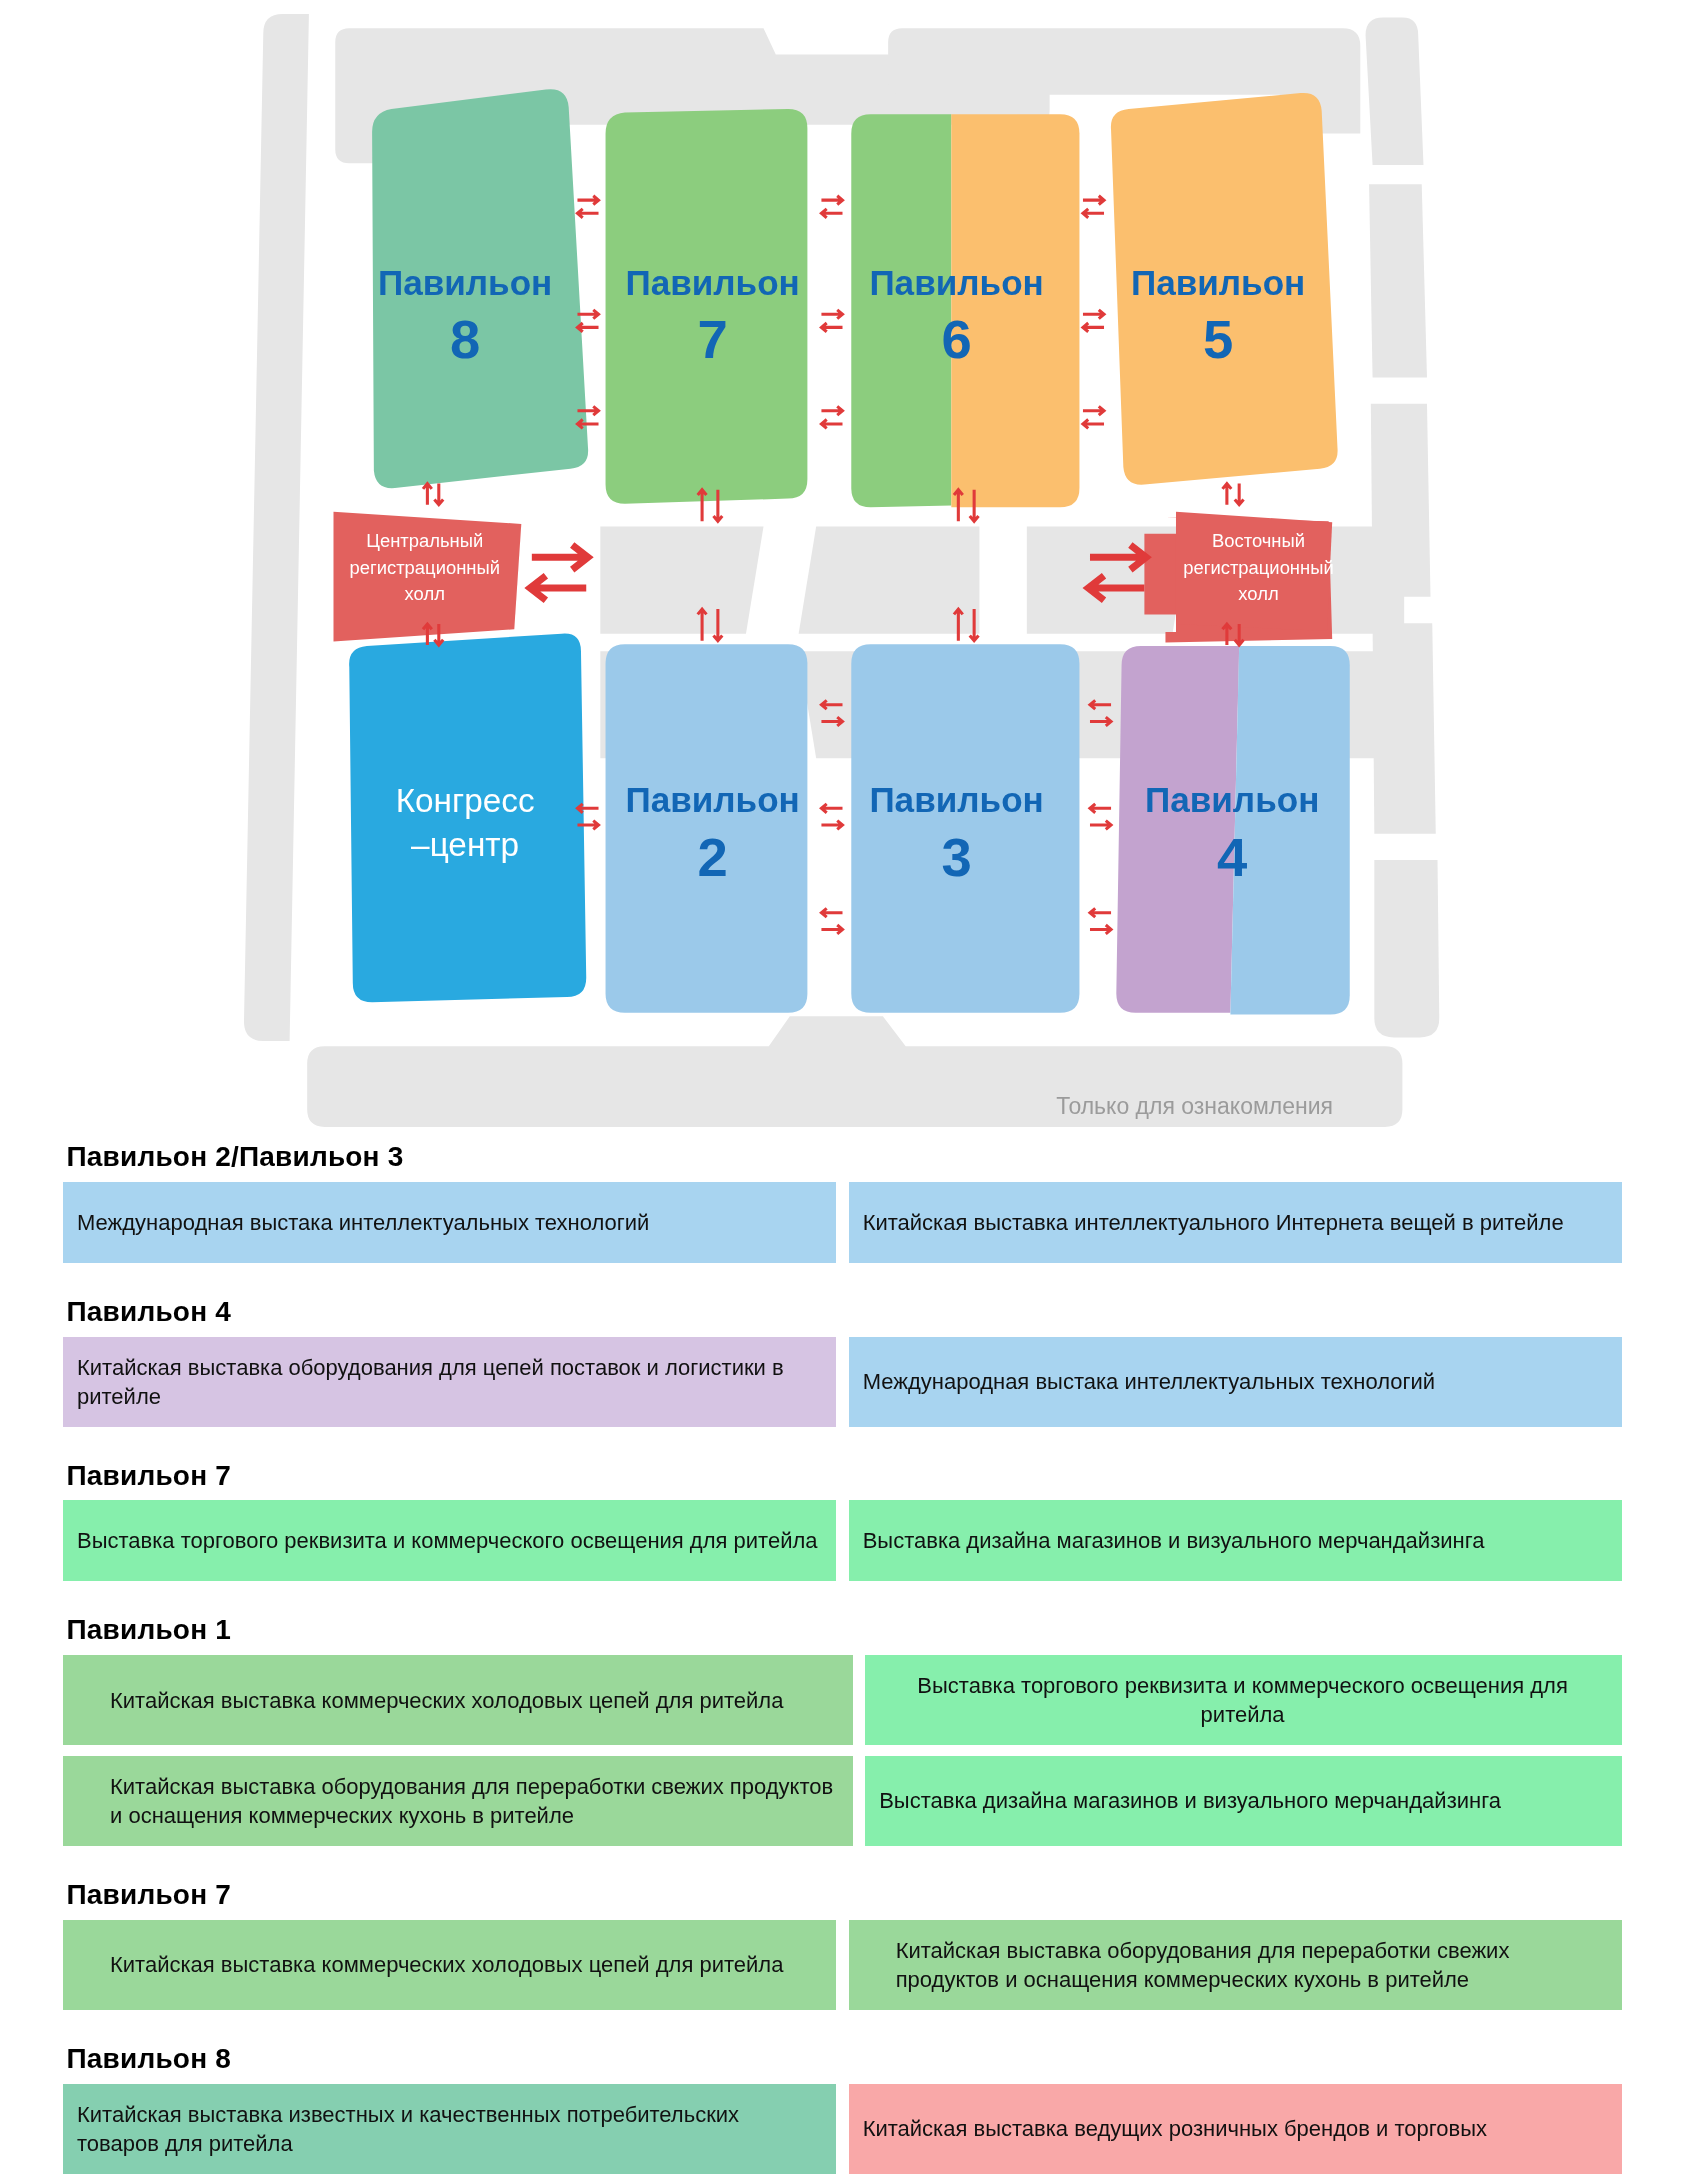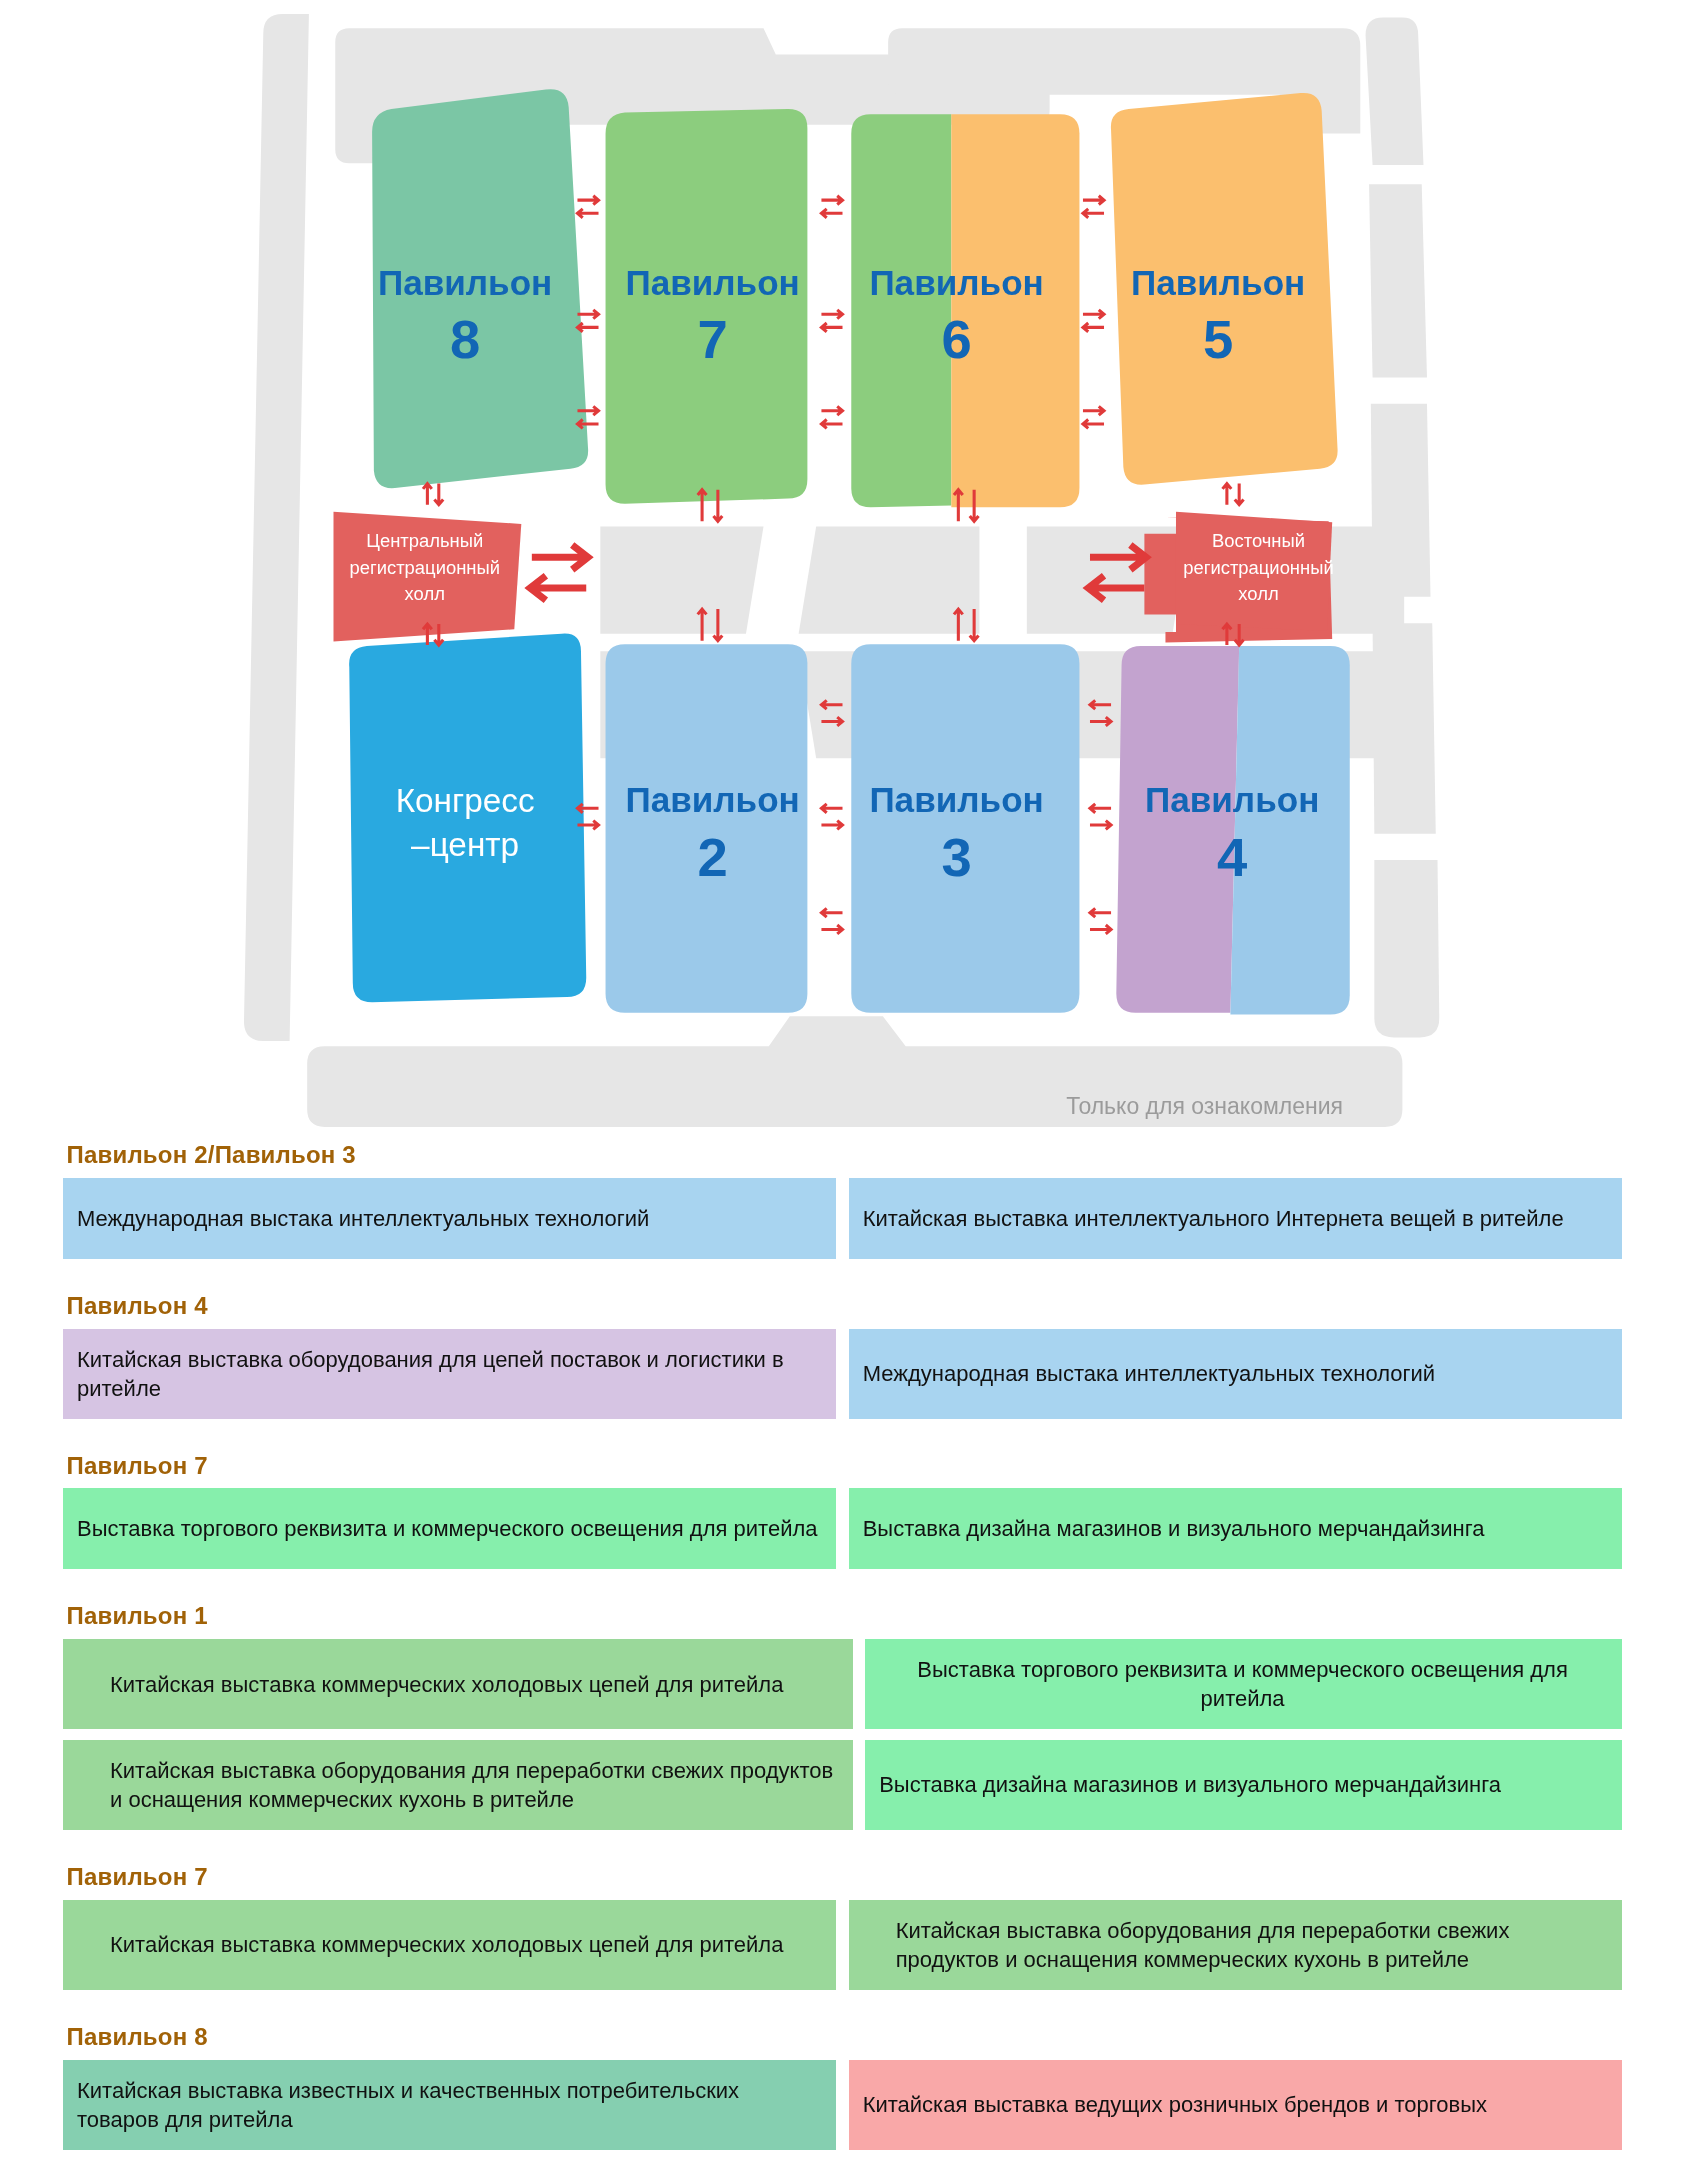--- a/index.html
+++ b/index.html
@@ -41,42 +41,42 @@
   }
   .congress-label {
     fill: #ffffff;
     font-family: "Liberation Sans", sans-serif;
     font-size: 38px;
     text-anchor: middle;
     dominant-baseline: middle;
   }
   .watermark {
     position: absolute;
-    right: 340px;
+    right: 350px;
     top: 1093px;
     font-size: 23px;
     color: #9b9b9b;
     font-family: "Liberation Sans", sans-serif;
     white-space: nowrap;
   }
 
   
   #sections {
     position: absolute;
     top: 1141px;
     left: 0;
     width: 1685px;
     padding: 0 63px;
     box-sizing: border-box;
   }
   .section { margin-bottom: 33px; }
   .section-title {
-    font-size: 24px;
+    font-size: 28px;
     font-weight: bold;
-    color: #a16207;
+    color: #000000;
     margin: 0 0 8.8px 3.5px;
     letter-spacing: 0.2px;
   }
   .row {
     display: flex;
     gap: 12.3px;
     margin-bottom: 10.5px;
     border-radius: 29px;
   }
   .cell {

